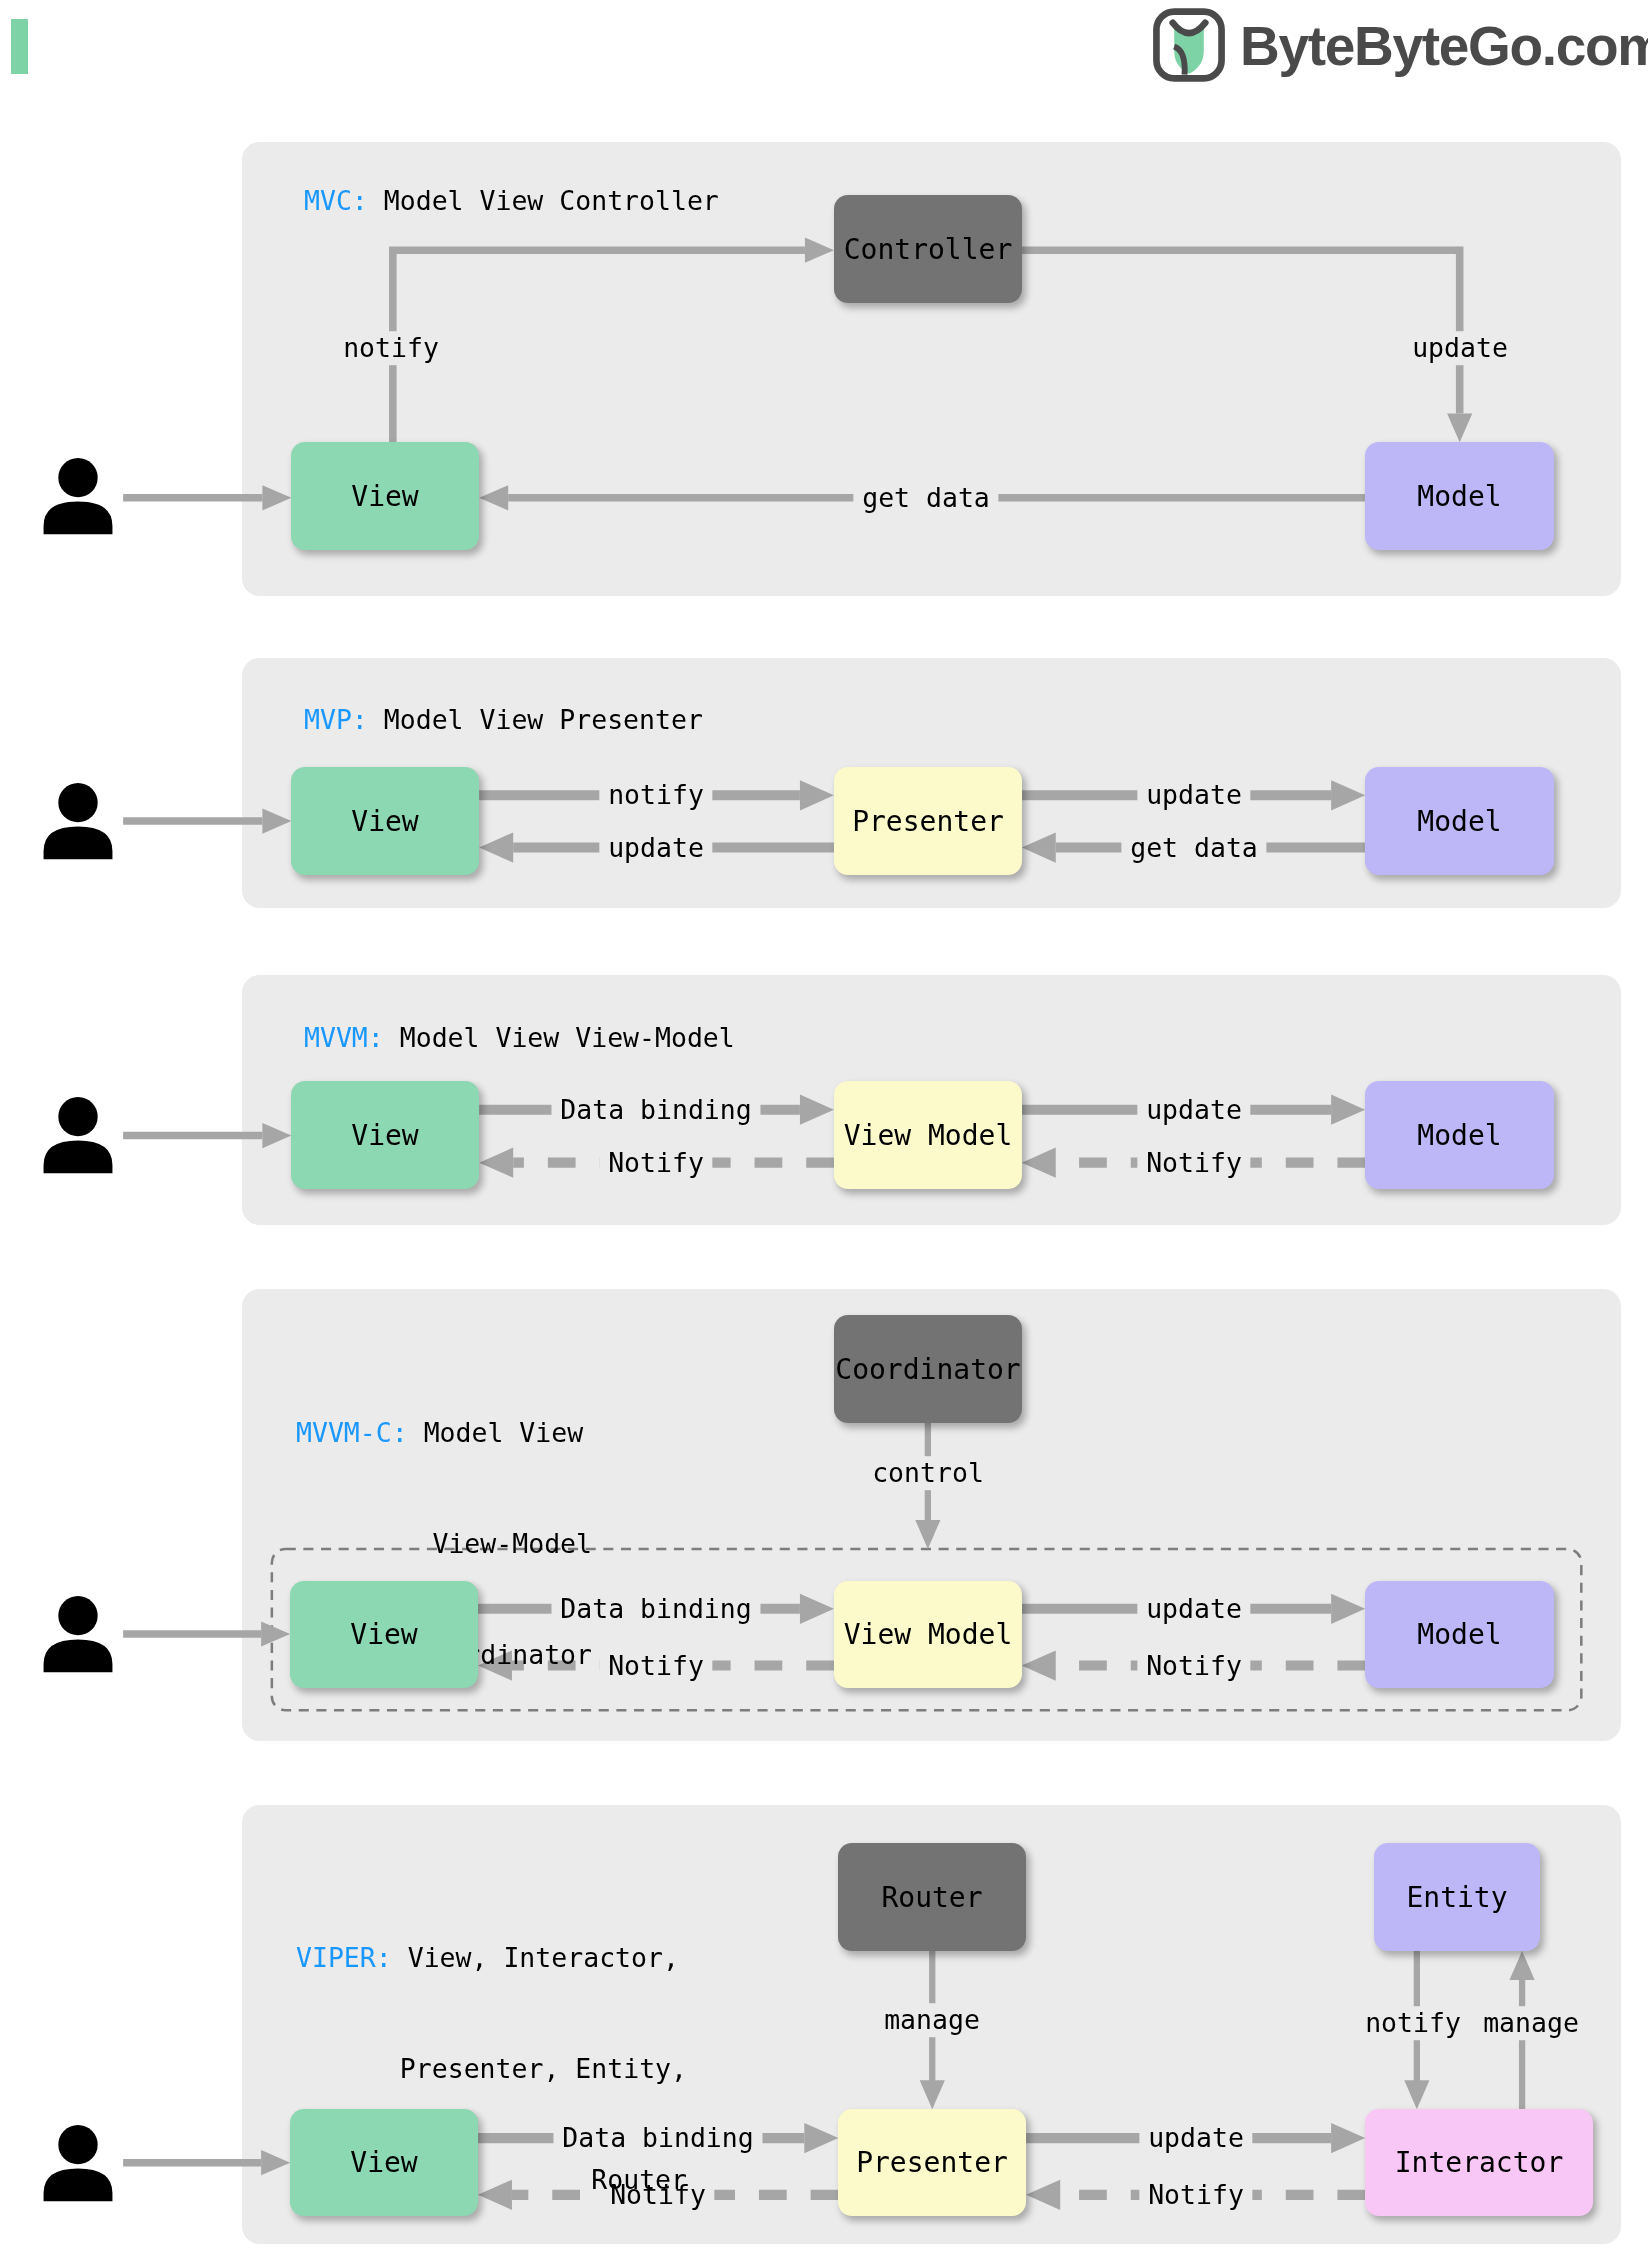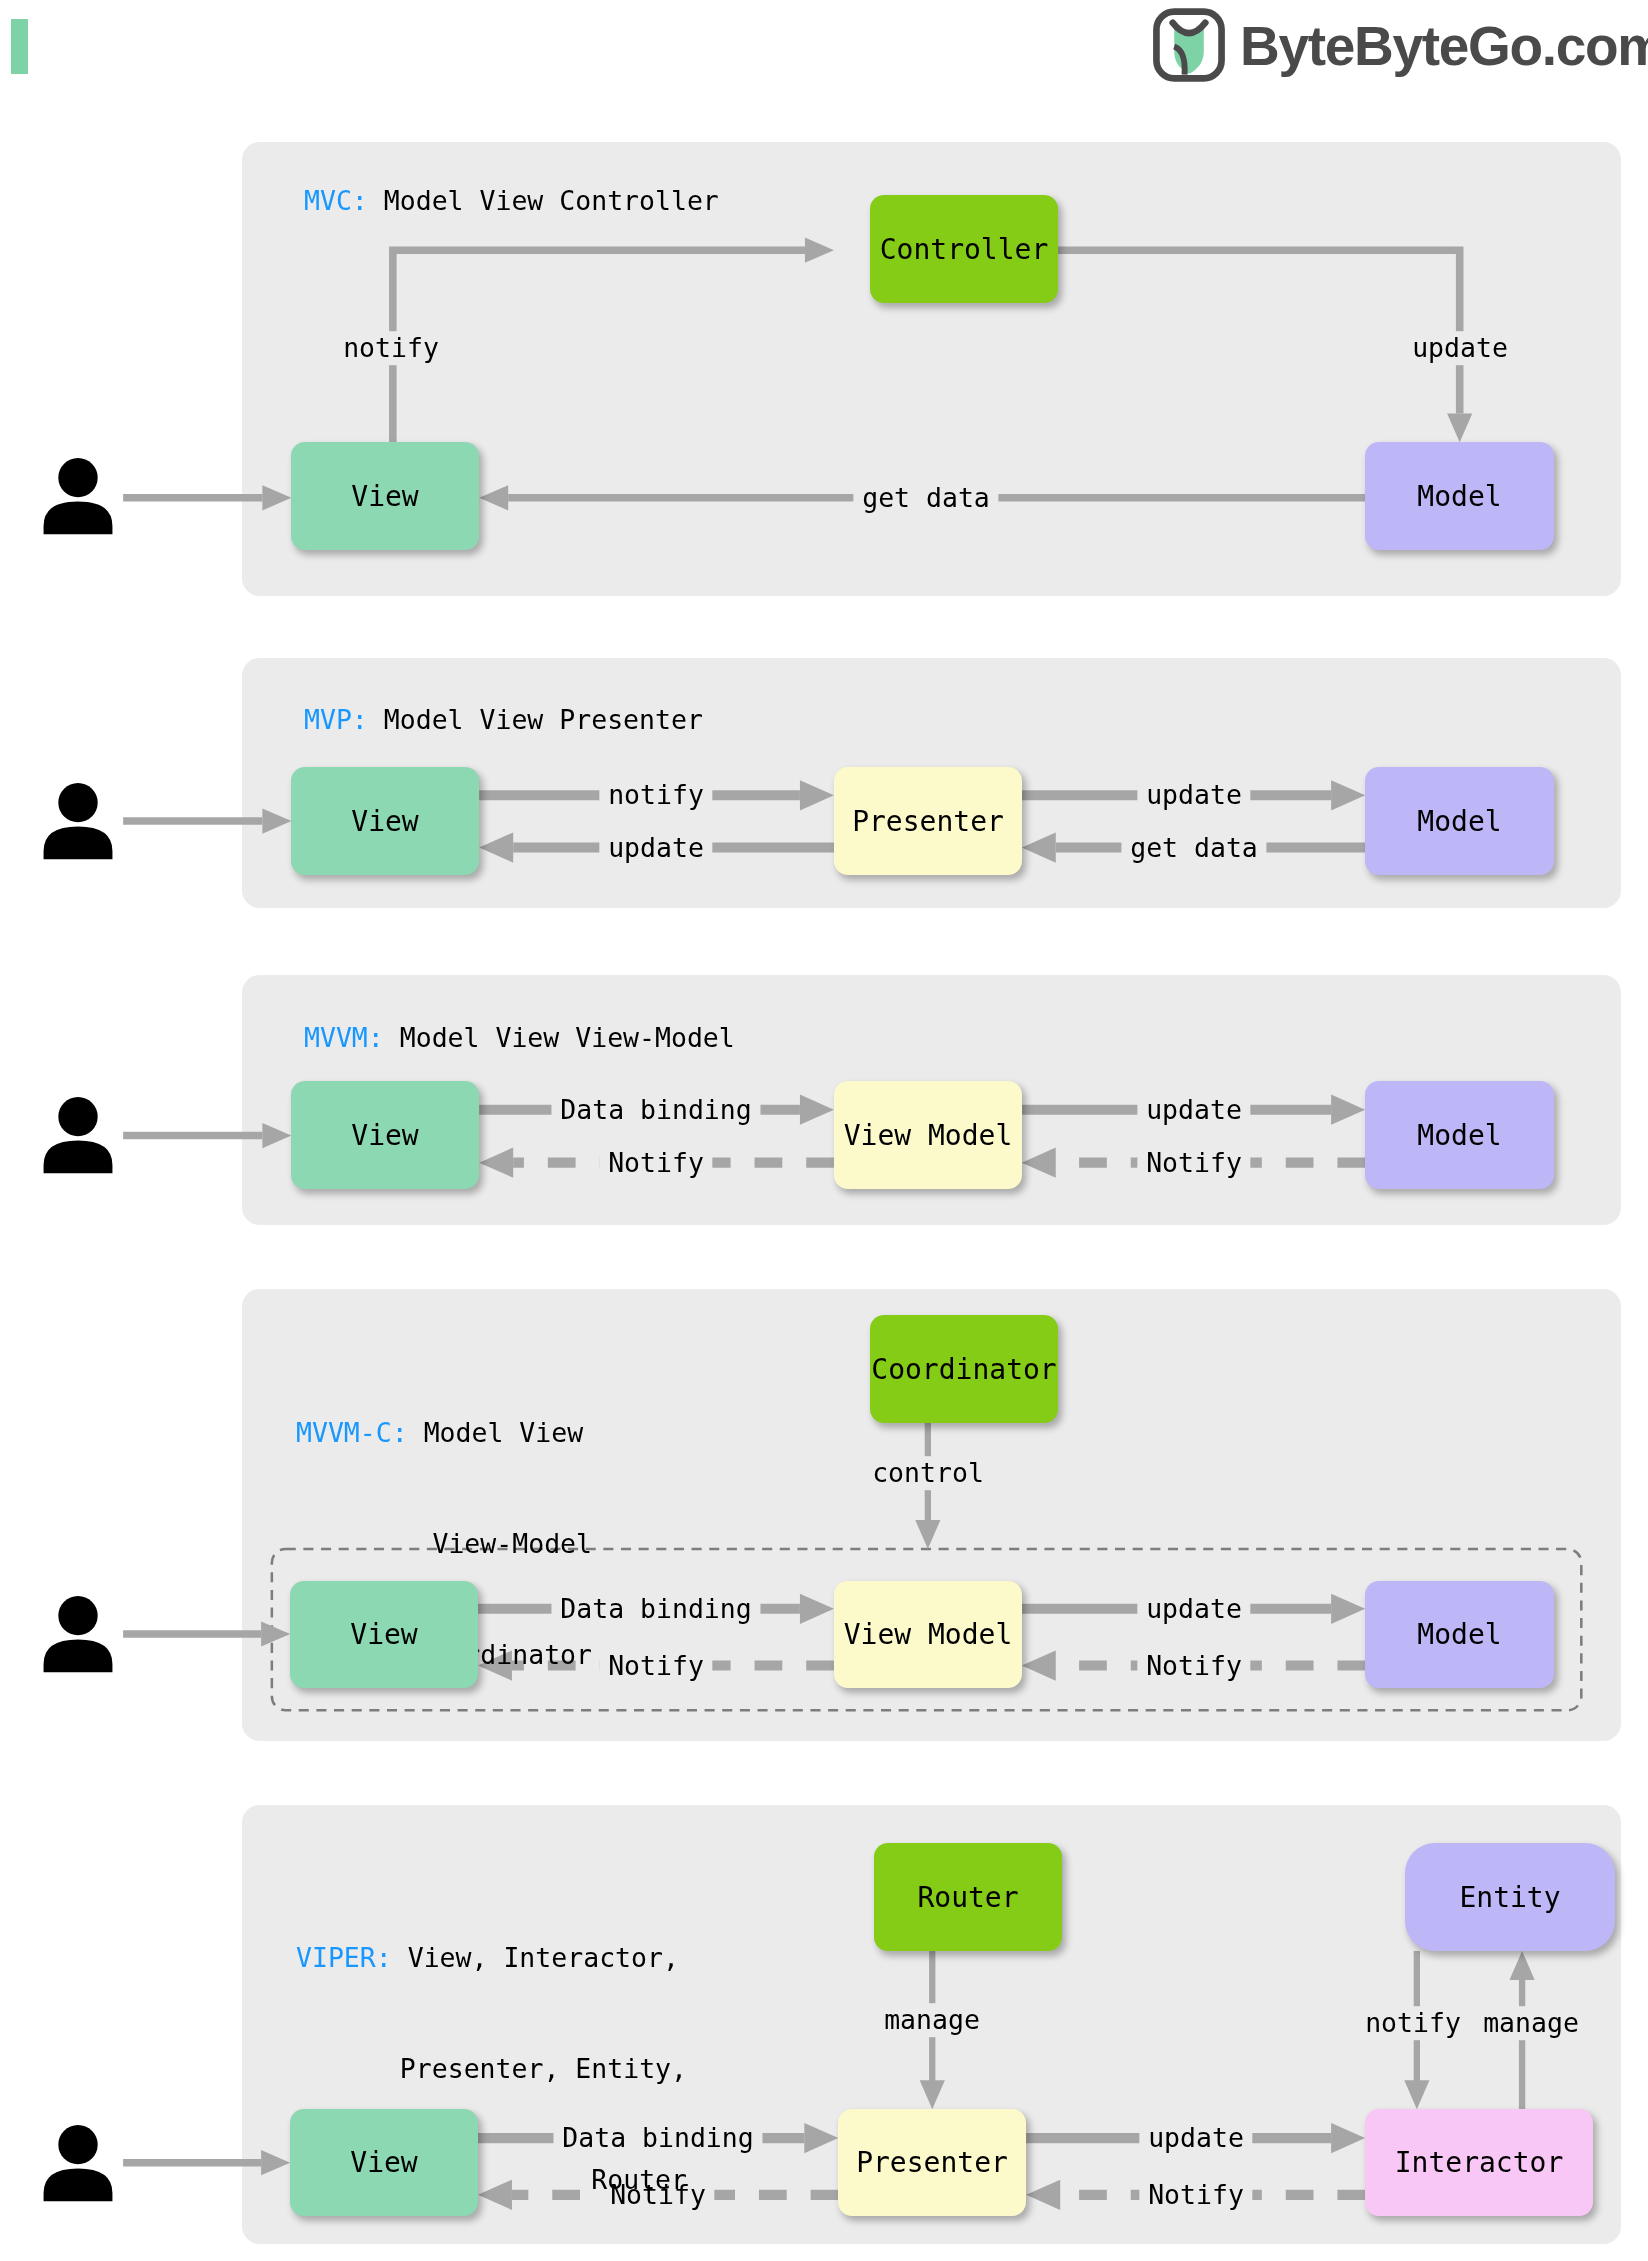--- a/index.html
+++ b/index.html
@@ -26,21 +26,21 @@
   .sec-title{position:absolute;font-size:26.5px;line-height:37px;color:#000;white-space:pre;}
   .sec-title .abbr{color:#1897ff;}
   .sec-title.multi{text-align:right;}
   .sec-title.multi div{display:block;}
   .sec-title.multi .l1{text-align:left;}
 
   
   .node{position:absolute;border-radius:14px;display:flex;align-items:center;justify-content:center;
         font-size:28px;color:#000;box-shadow:3.2px 4.4px 7.6px rgba(0,0,0,0.28);white-space:nowrap;}
   .green  {background:#8cd8b3;}
-  .pink   {background:#84cc16;margin-left:36px;}
+  .pink   {background:#737373;}
   .purple {background:#bdb7f7;}
   .yellow {background:#fcfacb;}
   .magenta{background:#f9c7f6;}
 
   
   .lbl{position:absolute;transform:translate(-50%,-50%);background:#ebebeb;
        font-size:26.5px;color:#000;padding:1.3px 8.8px;white-space:nowrap;z-index:3;}
 
   .wires{position:absolute;left:0;top:0;z-index:2;}
   .node,.sec-title{z-index:4;}
@@ -207,21 +207,21 @@
     <circle cx="50" cy="27" r="24" fill="#000"></circle>
       <path d="M8 96 L8 86 Q8 56 50 56 Q92 56 92 86 L92 96 Z" fill="#000"></path>
   </svg>
 
   <div class="sec-title multi" style="left:296px;top:1865px;width:391px;">
     <div class="l1"><span class="abbr">VIPER:</span><span> View, Interactor,</span></div>
     <div>Presenter, Entity,</div>
     <div>Router</div>
   </div>
   <div class="node pink" style="left:838px;top:1843px;width:188px;height:108px;">Router</div>
-  <div class="node purple" style="left:1405px;top:1843px;width:210px;height:108px;border-radius:30px;">Entity</div>
+  <div class="node purple" style="left:1374px;top:1843px;width:166px;height:108px;">Entity</div>
   <div class="node green" style="left:290px;top:2109px;width:188px;height:107px;">View</div>
   <div class="node yellow" style="left:838px;top:2109px;width:188px;height:107px;">Presenter</div>
   <div class="node magenta" style="left:1365px;top:2109px;width:228px;height:107px;">Interactor</div>
   <div class="lbl" style="left:932px;top:2020px;">manage</div>
   <div class="lbl" style="left:1413px;top:2023px;">notify</div>
   <div class="lbl" style="left:1531px;top:2023px;">manage</div>
   <div class="lbl" style="left:658px;top:2138px;">Data binding</div>
   <div class="lbl" style="left:1196px;top:2138px;">update</div>
   <div class="lbl" style="left:658px;top:2195px;">Notify</div>
   <div class="lbl" style="left:1196px;top:2195px;">Notify</div>

